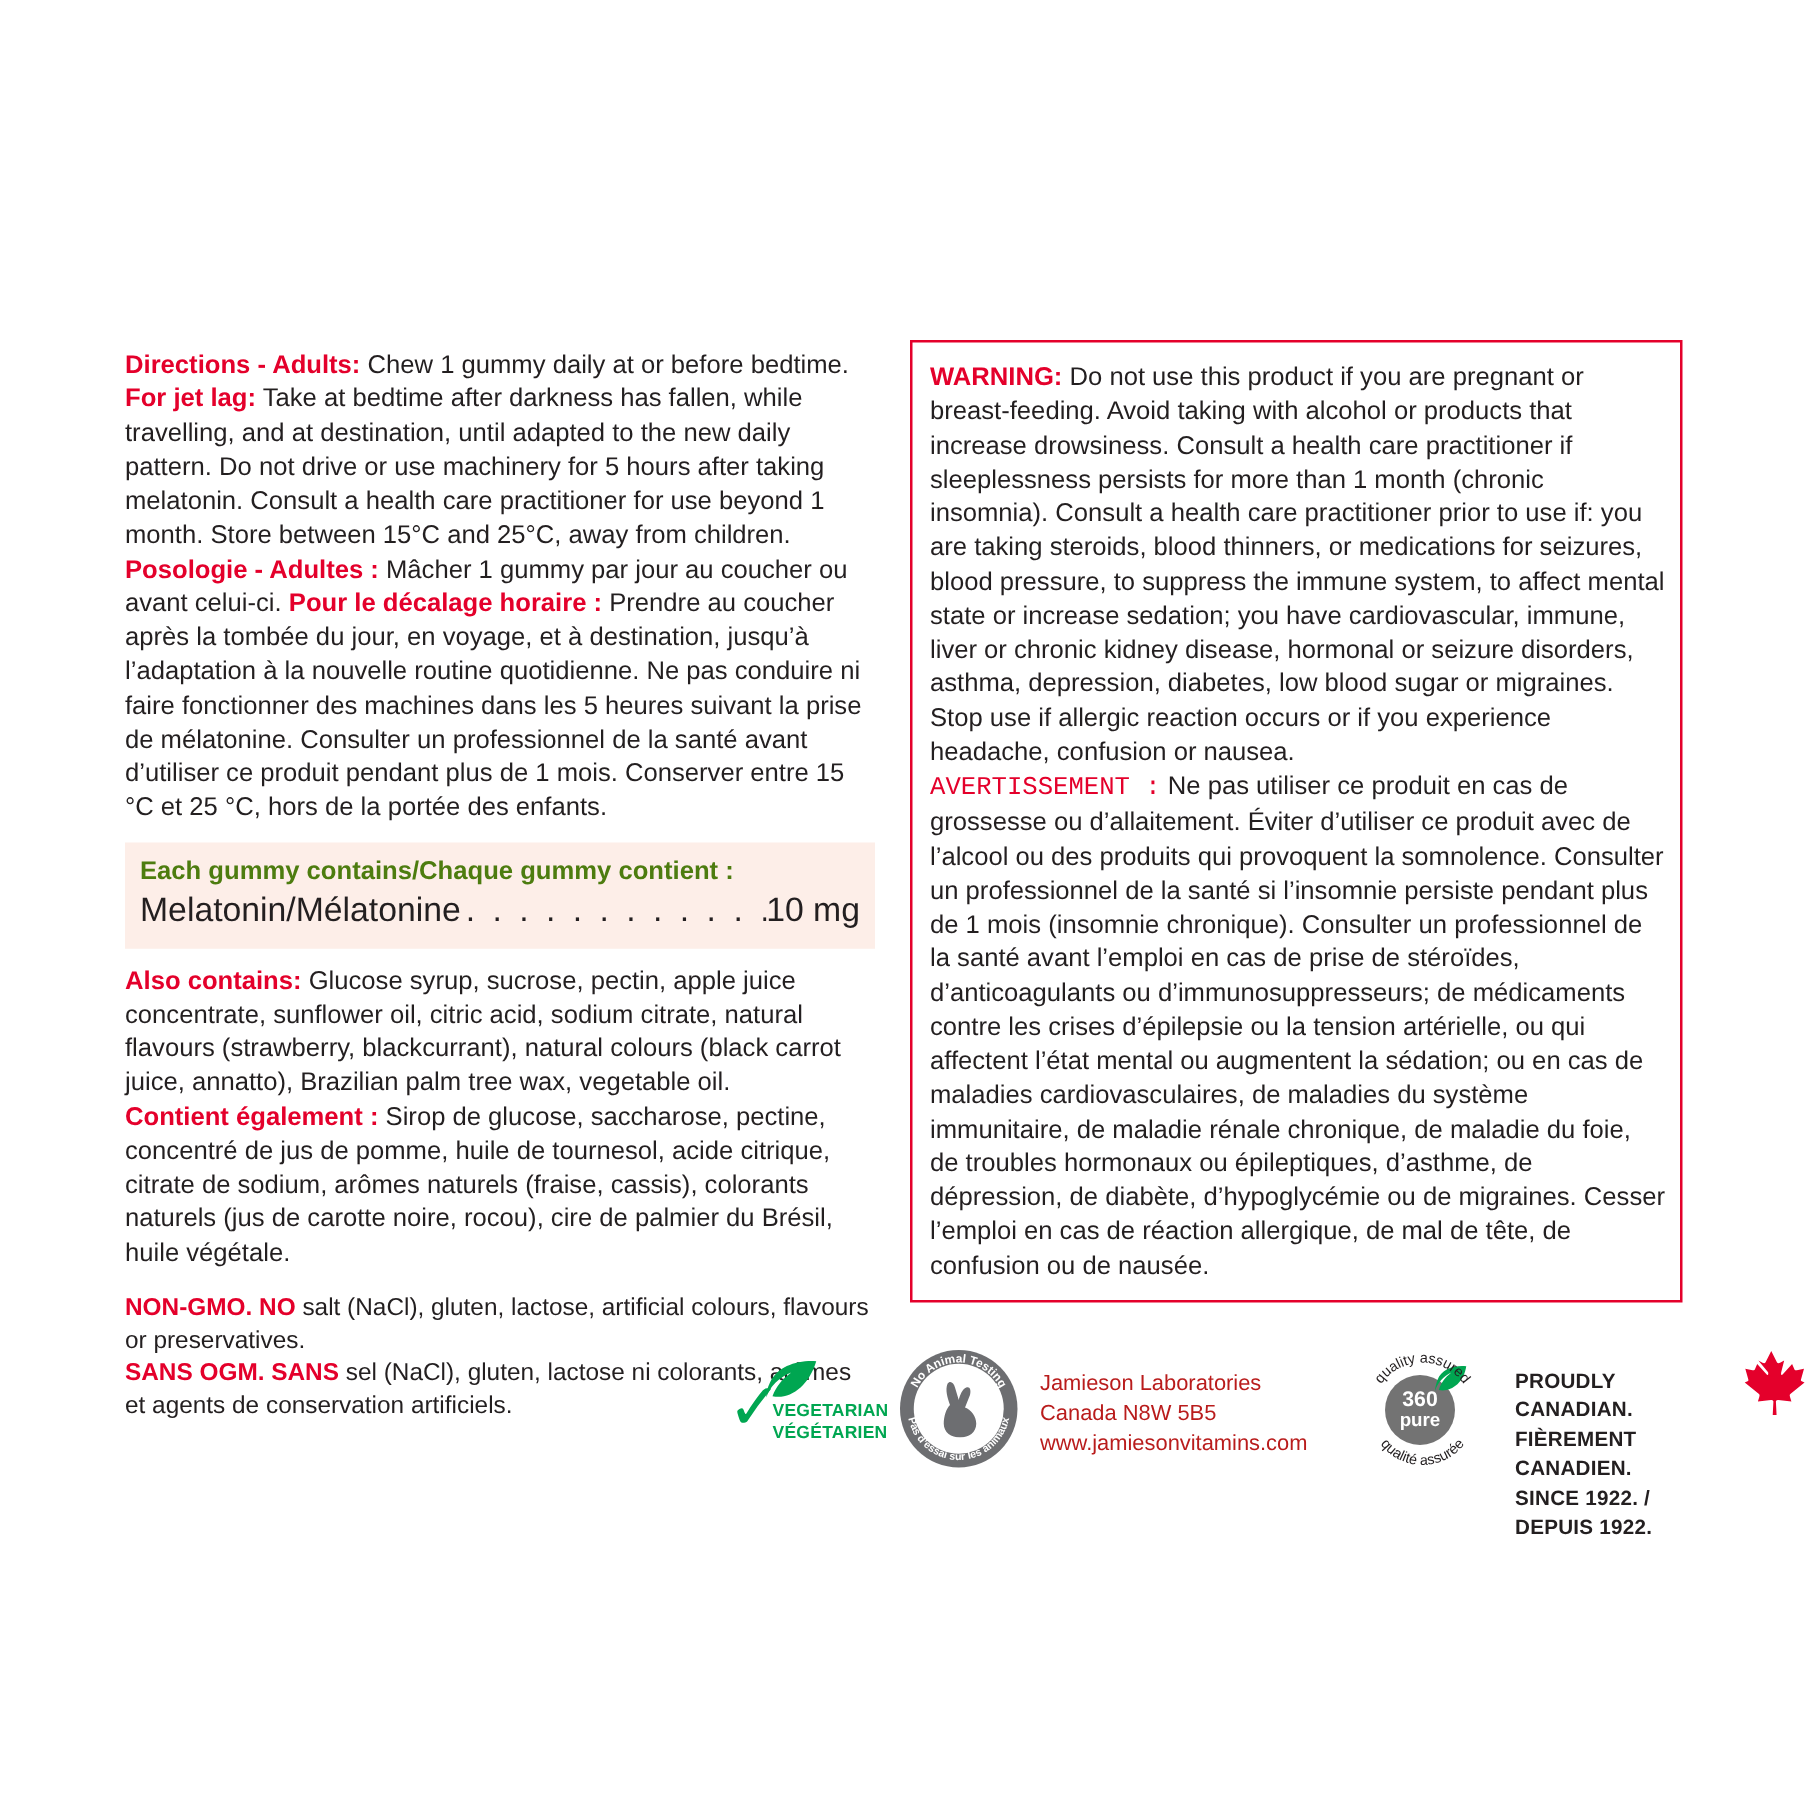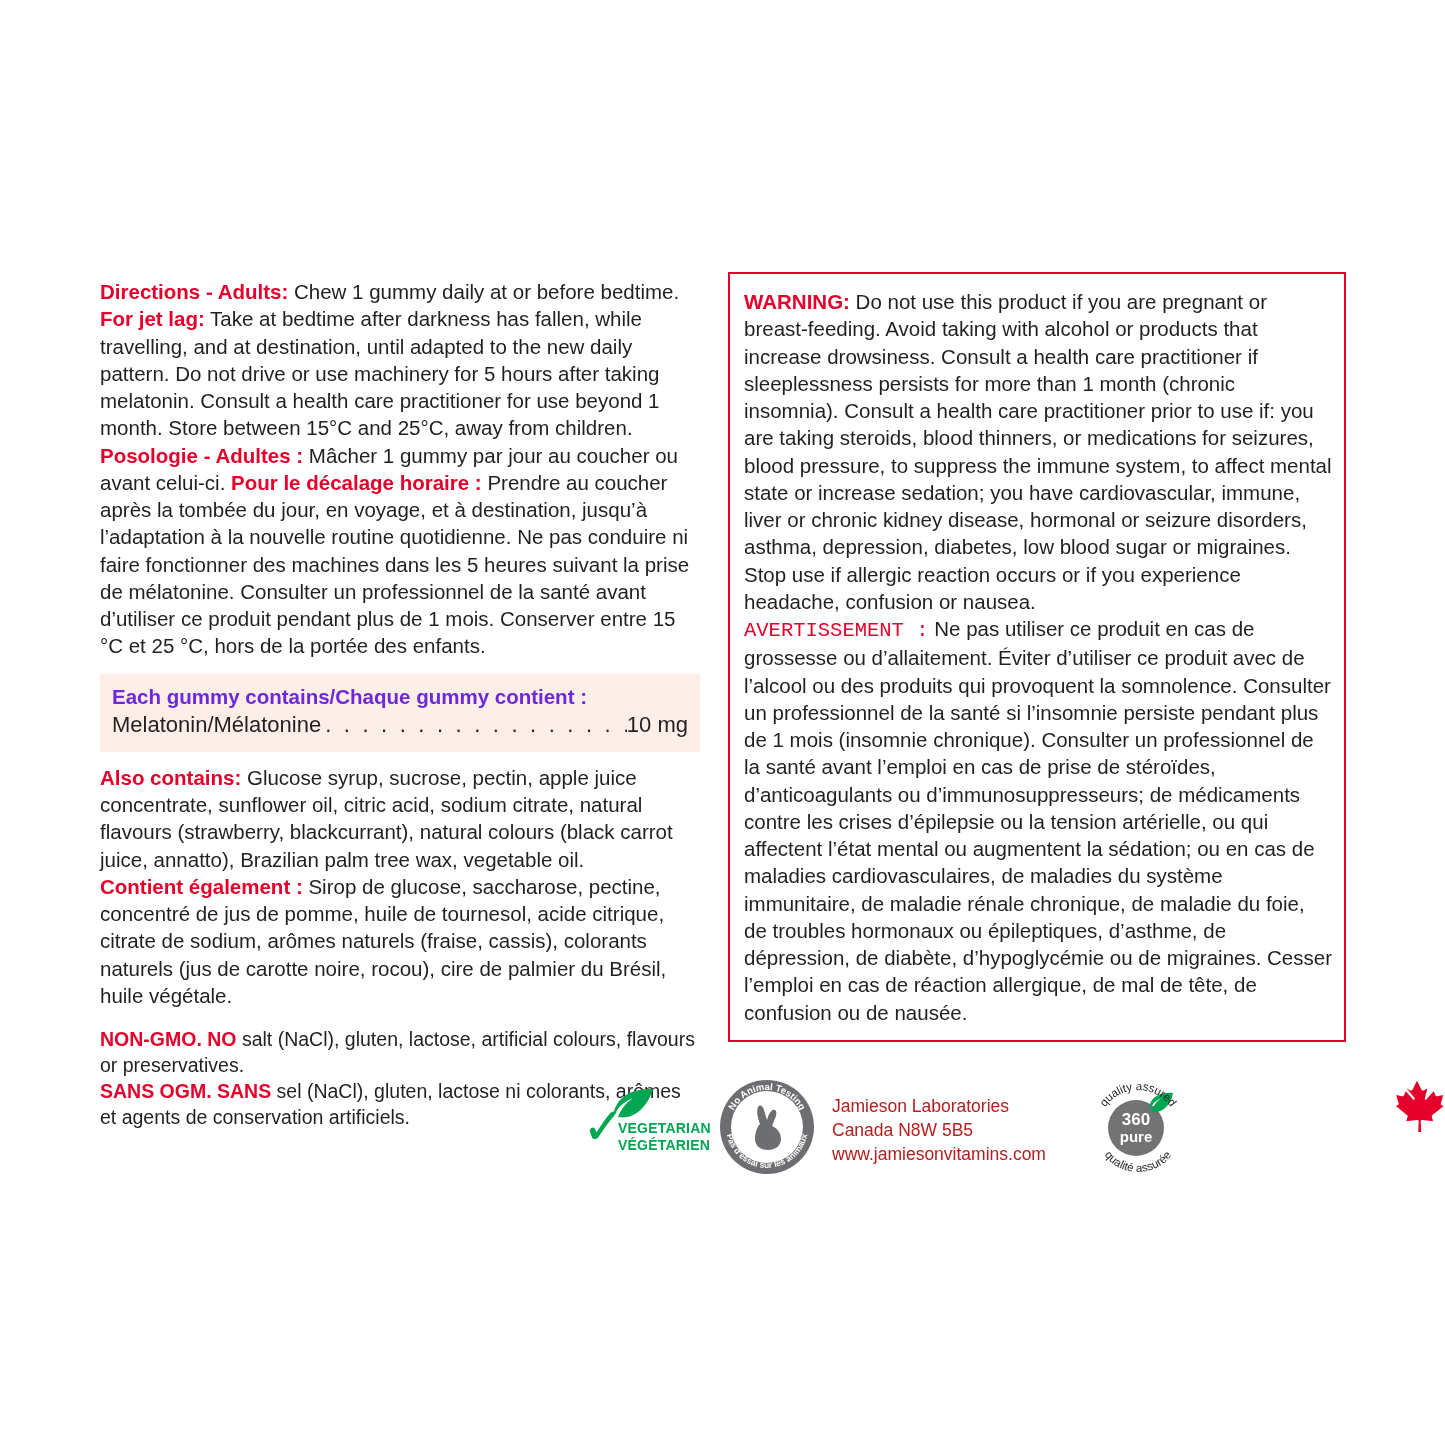--- a/index.html
+++ b/index.html
@@ -55,27 +55,27 @@
   }
   
   .gummy-band {
     background: #fdeee8;
     margin-top: 14px;
     padding: 10px 12px 12px 12px;
     width: 600px;
     box-sizing: border-box;
   }
   .gummy-band .hdr {
-    color: #6d28d9;
+    color: #4d7c0f;
     font-weight: bold;
     font-size: 20.5px;
     line-height: 1.3;
   }
   .gummy-row {
-    font-size: 22px;
+    font-size: 27px;
     line-height: 1.35;
     display: flex;
     align-items: baseline;
     white-space: nowrap;
   }
   .gummy-row .dots {
     flex: 1;
     overflow: hidden;
     letter-spacing: 3.2px;
     padding: 0 4px;
@@ -296,19 +296,24 @@
         </defs>
         <text font-size="11.5" fill="#231f20" font-family="Liberation Sans, sans-serif">
           <textPath href="#qTop" startOffset="50%" text-anchor="middle">quality assured</textPath>
         </text>
         <text font-size="11.5" fill="#231f20" font-family="Liberation Sans, sans-serif">
           <textPath href="#qBot" startOffset="50%" text-anchor="middle">qualité assurée</textPath>
         </text>
       </svg>
     </div>
 
+    <div class="canadian">
+      <div>PROUDLY CANADIAN.</div>
+      <div>FIÈREMENT CANADIEN.</div>
+      <div>SINCE 1922. / DEPUIS 1922.</div>
+    </div>
 
     <svg class="maple" viewBox="0 0 64 64">
       <path d="M32 3l5 10c.6 1.1 1.7 1 2.8.4l3.6-1.9-2.6 10.4c-.5 2.3.3 3 1.6 1.5l8-8.9 2 4.8c.4 1 1.2 .9 2.2 .7l6.3-1.3-2.4 8.6c-.4 1.4-.7 2 .4 2.4l2.5 1.2-12.3 10c-1.2 1-.8 1.3-.4 3.2l1.1 3.6-11.6-1.4c-1.3-.2-2.1.5-2.1 1.4l.6 11.8h-3.4l.6-11.8c0-.9-.8-1.6-2.1-1.4l-11.6 1.4 1.1-3.6c.4-1.9.8-2.2-.4-3.2l-12.3-10 2.5-1.2c1.1-.4.8-1 .4-2.4l-2.4-8.6 6.3 1.3c1 .2 1.8.3 2.2-.7l2-4.8 8 8.9c1.3 1.5 2.1.8 1.6-1.5L20.6 11.5l3.6 1.9c1.1.6 2.2.7 2.8-.4L32 3z" fill="#e4002b"></path>
     </svg>
   </div>
 
 </div>
 
 </body></html>

